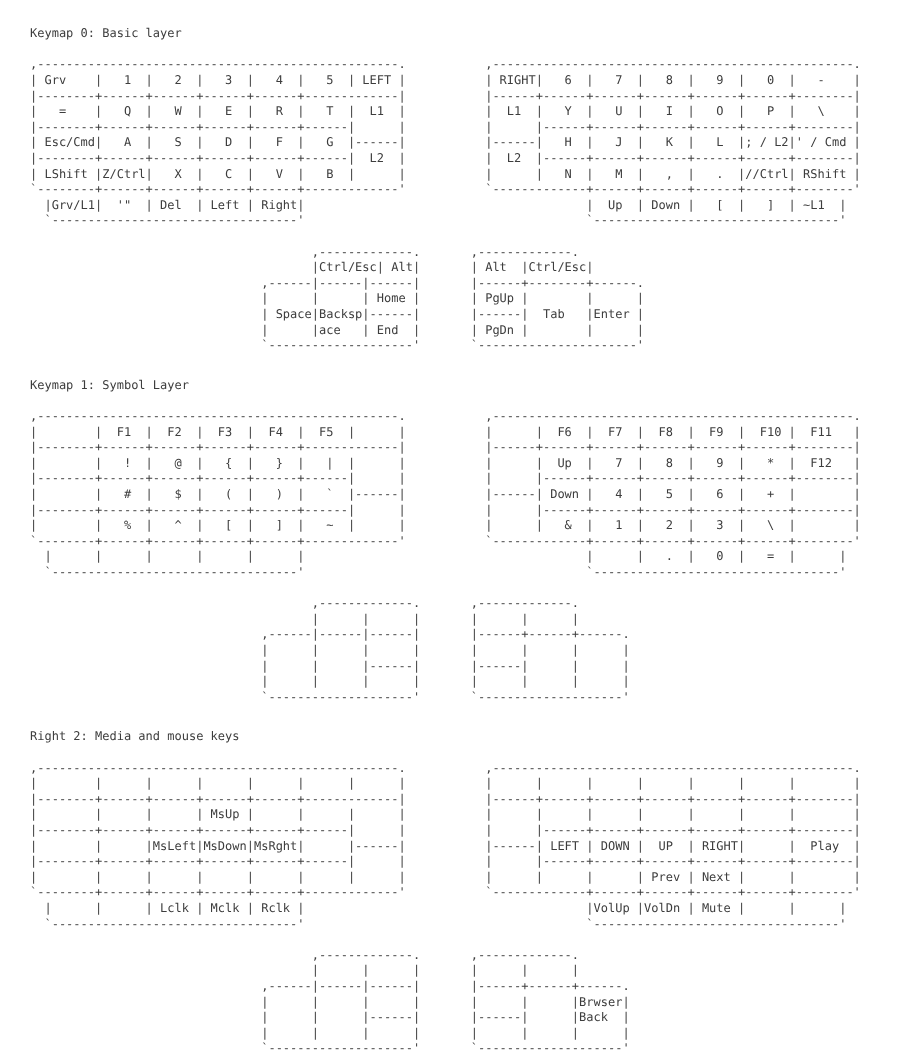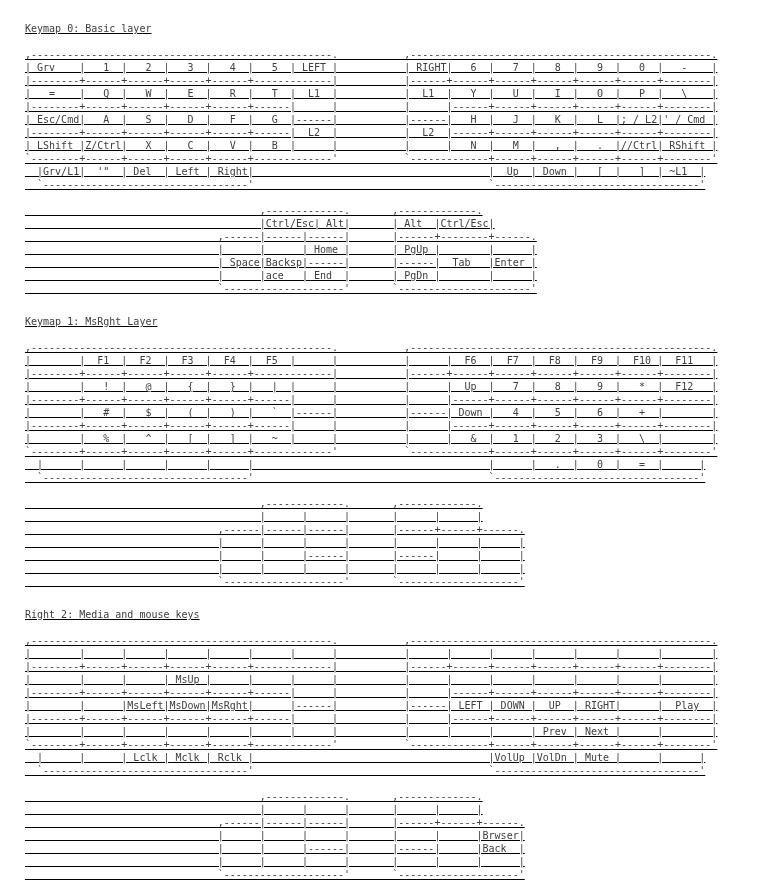--- a/index.html
+++ b/index.html
@@ -7,21 +7,20 @@
     padding: 0;
     background: #ffffff;
   }
   .page {
     width: 765px;
     height: 883px;
     box-sizing: border-box;
     padding: 22px 0 0 25px;
     background: #ffffff;
     overflow: hidden;
-    text-decoration: underline;
   }
   .keymap-section {
     margin: 0 0 20px 0;
   }
   .km-title {
     font-family: "DejaVu Sans Mono", "Liberation Mono", monospace;
     font-size: 10px;
     line-height: 13px;
     color: #3d3d3d;
     margin: 0 0 13px 0;
@@ -59,21 +58,21 @@
                                        ,-------------.       ,-------------.
                                        |Ctrl/Esc| Alt|       | Alt  |Ctrl/Esc|
                                 ,------|------|------|       |------+--------+------.
                                 |      |      | Home |       | PgUp |        |      |
                                 | Space|Backsp|------|       |------|  Tab   |Enter |
                                 |      |ace   | End  |       | PgDn |        |      |
                                 `--------------------'       `----------------------'</pre>
   </section>
 
   <section class="keymap-section">
-    <div class="km-title">Keymap 1: MsRght Layer</div>
+    <div class="km-title">Keymap 1: Symbol Layer</div>
     <pre class="km-art">,--------------------------------------------------.           ,--------------------------------------------------.
 |        |  F1  |  F2  |  F3  |  F4  |  F5  |      |           |      |  F6  |  F7  |  F8  |  F9  |  F10 |  F11   |
 |--------+------+------+------+------+-------------|           |------+------+------+------+------+------+--------|
 |        |   !  |   @  |   {  |   }  |   |  |      |           |      |  Up  |   7  |   8  |   9  |   *  |  F12   |
 |--------+------+------+------+------+------|      |           |      |------+------+------+------+------+--------|
 |        |   #  |   $  |   (  |   )  |   `  |------|           |------| Down |   4  |   5  |   6  |   +  |        |
 |--------+------+------+------+------+------|      |           |      |------+------+------+------+------+--------|
 |        |   %  |   ^  |   [  |   ]  |   ~  |      |           |      |   &amp;  |   1  |   2  |   3  |   \  |        |
 `--------+------+------+------+------+-------------'           `-------------+------+------+------+------+--------'
   |      |      |      |      |      |                                       |      |   .  |   0  |   =  |      |

